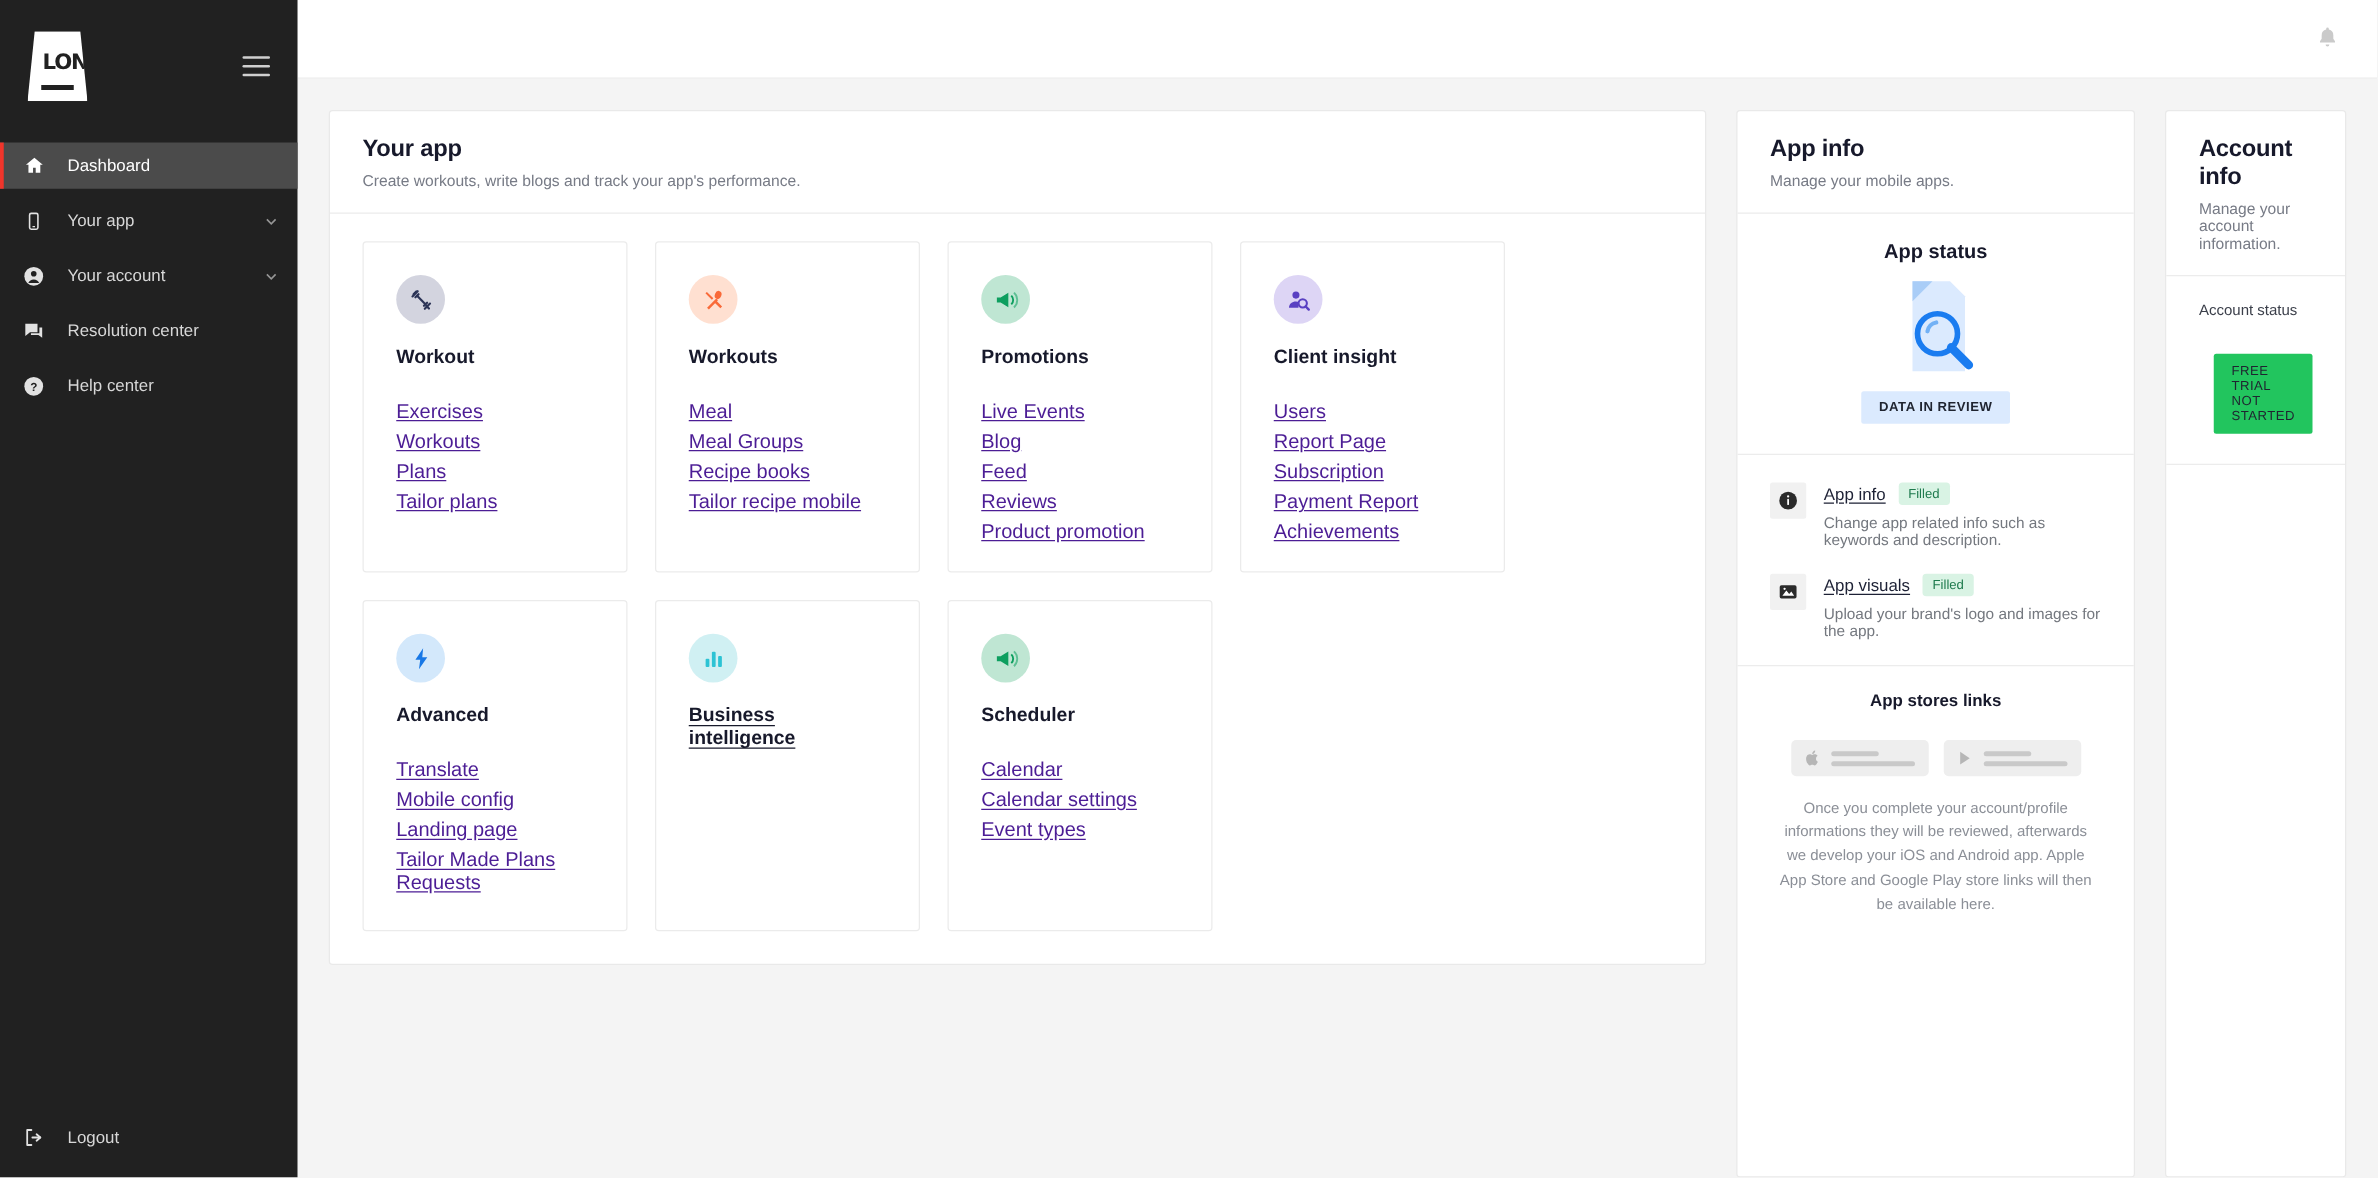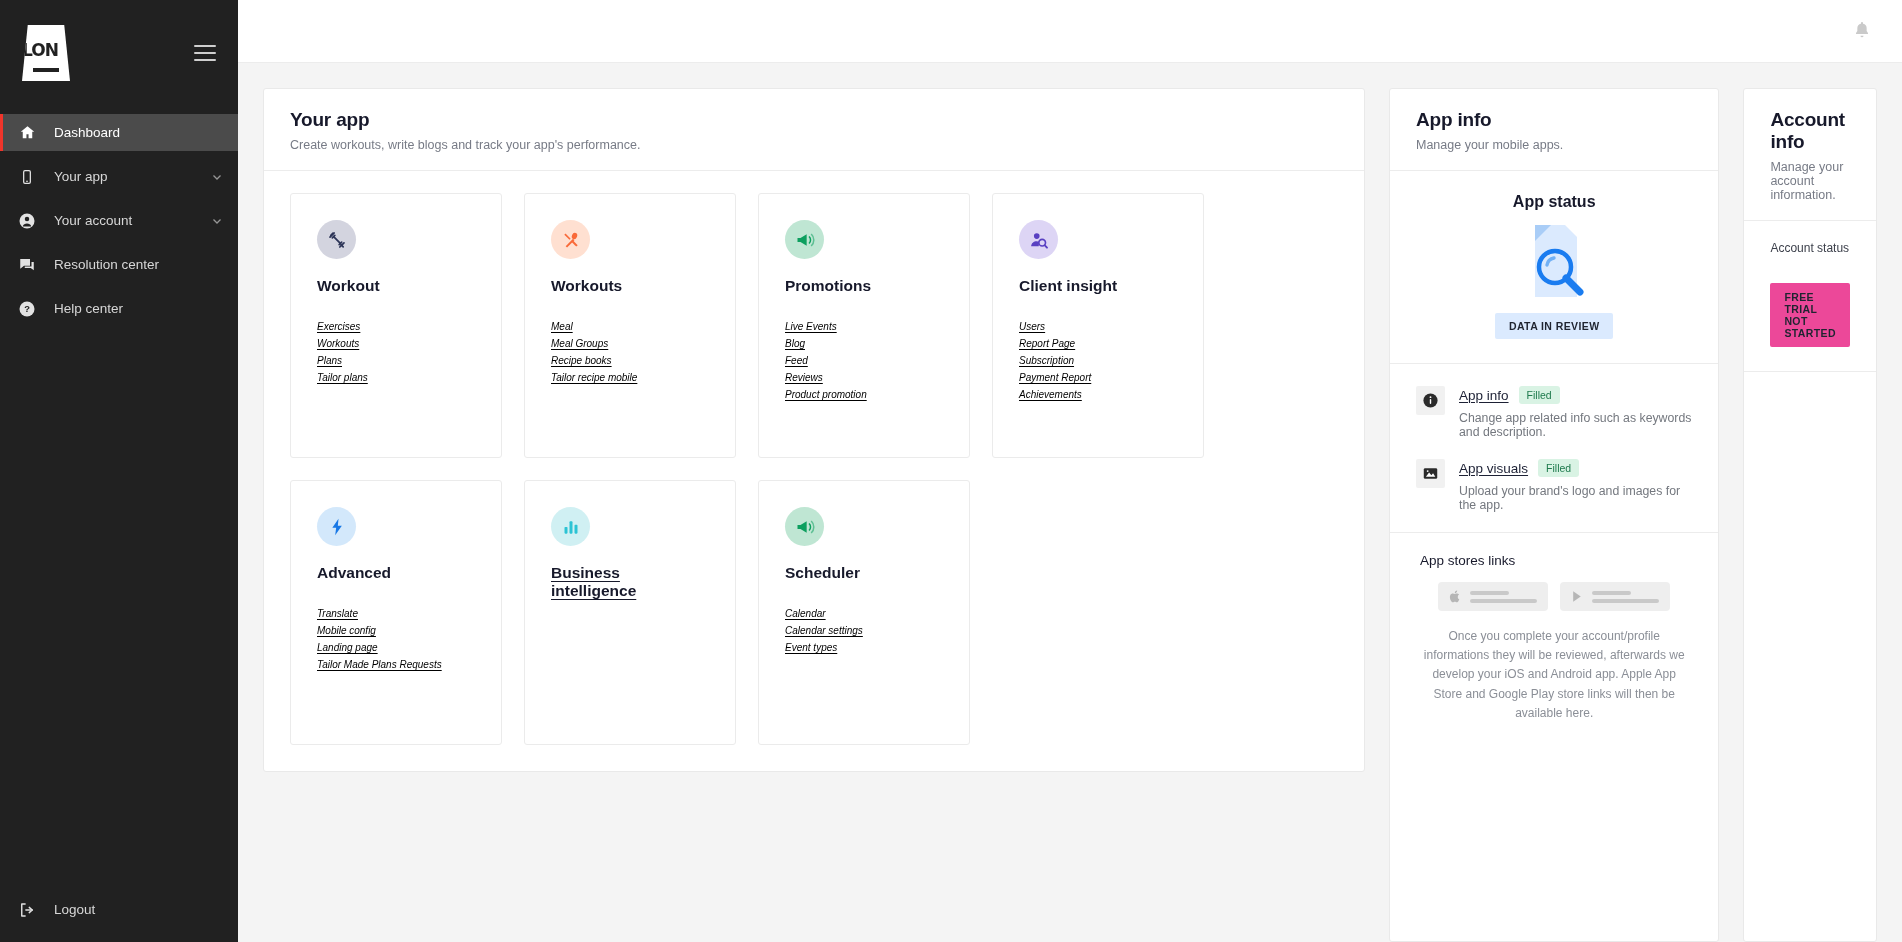--- a/index.html
+++ b/index.html
@@ -21,21 +21,21 @@
   }
   .sb-top {
     height: 106px;
     display: flex; align-items: center; justify-content: space-between;
     padding: 0 22px 0 22px;
   }
   .logo {
     width: 48px; height: 56px;
     background: #ffffff;
     clip-path: polygon(12% 0%, 88% 0%, 100% 100%, 0% 100%);
-    display: flex; align-items: center; justify-content: flex-start;
+    display: flex; align-items: center; justify-content: flex-end;
     position: relative;
   }
   .logo-text {
     color: #212121; font-weight: 700; font-size: 17px;
     letter-spacing: -1px; line-height: 1;
     margin-top: -6px;
     font-family: "DejaVu Sans", sans-serif;
   }
   .logo::after {
     content: ""; position: absolute; bottom: 9px; left: 11px; right: 11px;
@@ -95,22 +95,22 @@
   }
   .tile-ico {
     width: 39px; height: 39px; border-radius: 50%;
     display: flex; align-items: center; justify-content: center;
     margin-bottom: 18px;
   }
   .tile-name { font-size: 15.5px; font-weight: 700; color: #17192b; margin-bottom: 26px; }
   .tile-name.linked { text-decoration: underline; text-underline-offset: 3px; cursor: pointer; }
   .tile-links { display: flex; flex-direction: column; gap: 6px; }
   .tile-links a {
-    font-size: 10px; color: #000000; text-decoration: underline;
-    text-underline-offset: 2px; cursor: pointer; width: fit-content; font-style: italic;
+    font-size: 16px; color: #4c1d95; text-decoration: underline;
+    text-underline-offset: 2px; cursor: pointer; width: fit-content;
   }
 
   
   .ai-body { padding: 22px 22px 24px 22px; }
   .ai-status-title { text-align: center; font-size: 16px; font-weight: 700; color: #17192b; margin-bottom: 6px; }
   .ai-illus { display: flex; justify-content: center; margin: 8px 0 10px; }
   .ai-badge-wrap { display: flex; justify-content: center; }
   .ai-badge {
     background: #dbeafe; color: #1f2430; font-size: 10.5px; letter-spacing: .4px;
     padding: 7px 14px; font-weight: 600; border-radius: 2px;
@@ -122,37 +122,37 @@
     width: 29px; height: 29px; background: #f1f1f1; border-radius: 2px;
     display: flex; align-items: center; justify-content: center; flex: 0 0 29px;
   }
   .ai-row-main { flex: 1; }
   .ai-row-top { display: flex; align-items: center; gap: 10px; }
   .ai-row-title { font-size: 13.5px; color: #1d2135; text-decoration: underline; text-underline-offset: 2px; cursor: pointer; }
   .pill { background: #d9f3e4; color: #1e7a4d; font-size: 10.5px; padding: 3px 8px; border-radius: 3px; }
   .ai-row-desc { font-size: 12.3px; color: #74787f; margin-top: 7px; }
 
   .stores { padding: 20px 30px 26px 30px; }
-  .stores-title { font-size: 13.5px; font-weight: 400; color: #17192b; margin-bottom: 14px; }
+  .stores-title { text-align: center; font-size: 13.5px; font-weight: 700; color: #17192b; margin-bottom: 24px; }
   .store-btns { display: flex; justify-content: center; gap: 12px; margin-bottom: 16px; }
   .store-btn {
     width: 110px; height: 29px; background: #eeeeee; border-radius: 4px;
     display: flex; align-items: center; gap: 8px; padding: 0 11px;
   }
   .store-bars { flex: 1; display: flex; flex-direction: column; gap: 4px; }
   .store-bars i { display: block; height: 4px; background: #c9c9c9; border-radius: 2px; }
   .store-bars i.short { width: 58%; }
   .stores-note { font-size: 12px; color: #8b8f97; text-align: center; line-height: 1.6; }
 
   .acc-body { padding: 20px 26px 24px 26px; border-bottom: 1px solid #ececec; }
   .acc-label { font-size: 12px; color: #3b3f4a; margin-bottom: 28px; }
   .acc-badge {
-    display: inline-block; background: #ec4899; color: #1f2430;
-    font-size: 10.5px; letter-spacing: .4px; font-weight: 700;
-    padding: 8px 14px; border-radius: 2px;
+    display: inline-block; background: #22c55e; color: #1f2430;
+    font-size: 10.5px; letter-spacing: .4px; font-weight: 400;
+    padding: 8px 14px; border-radius: 2px; margin-left: 12px;
   }
 </style>
 </head>
 <body>
 
 <div class="app">
 
   <aside class="sidebar">
     <div class="sb-top">
       <div class="logo">

